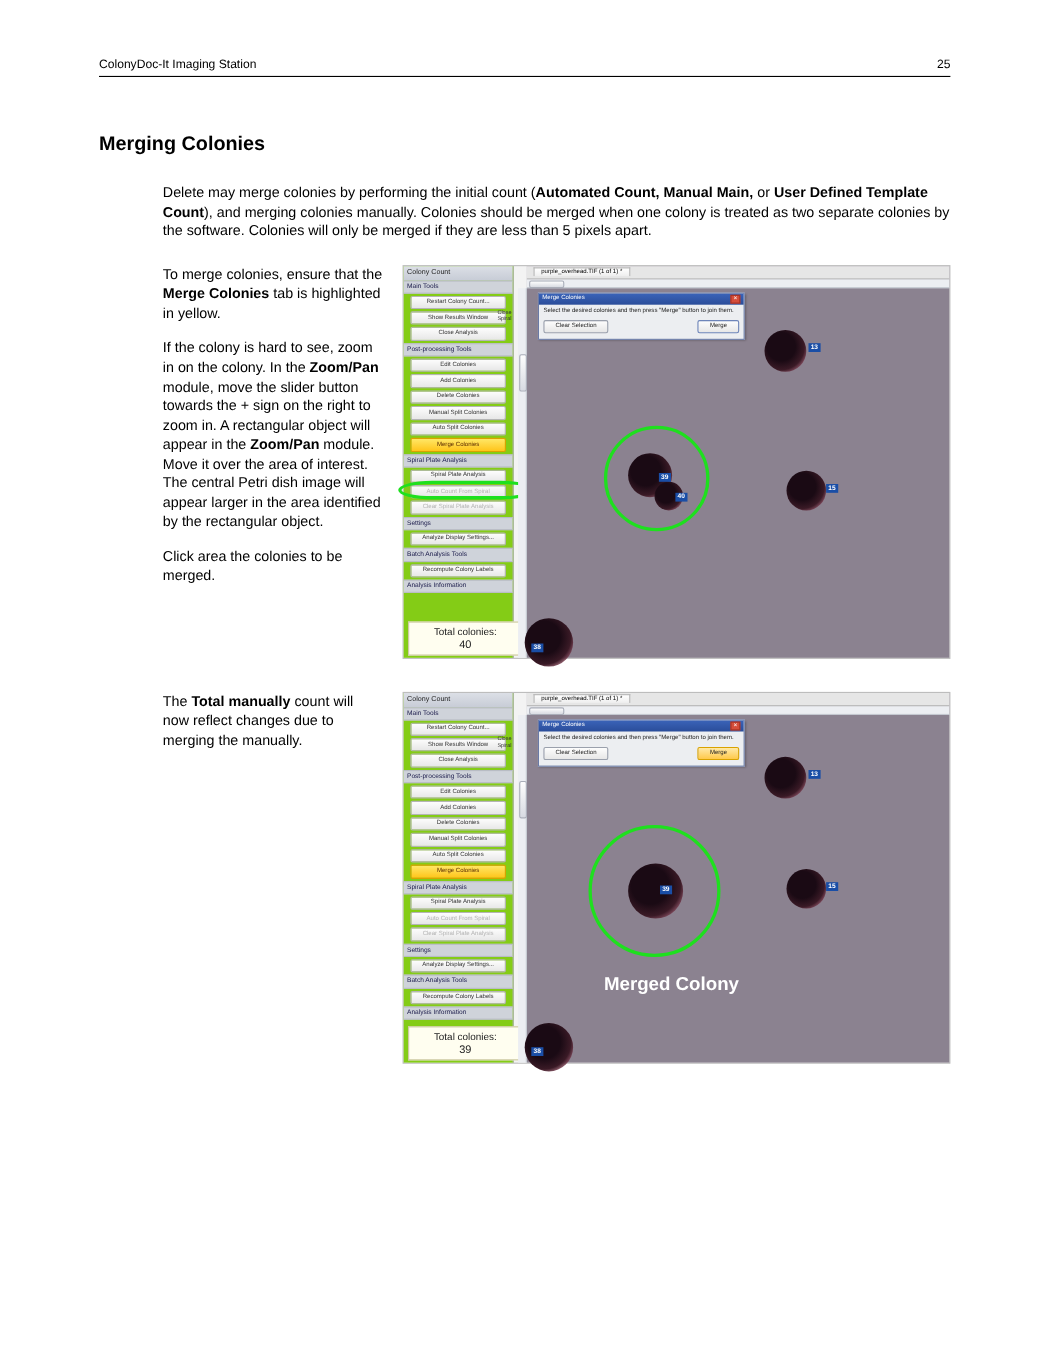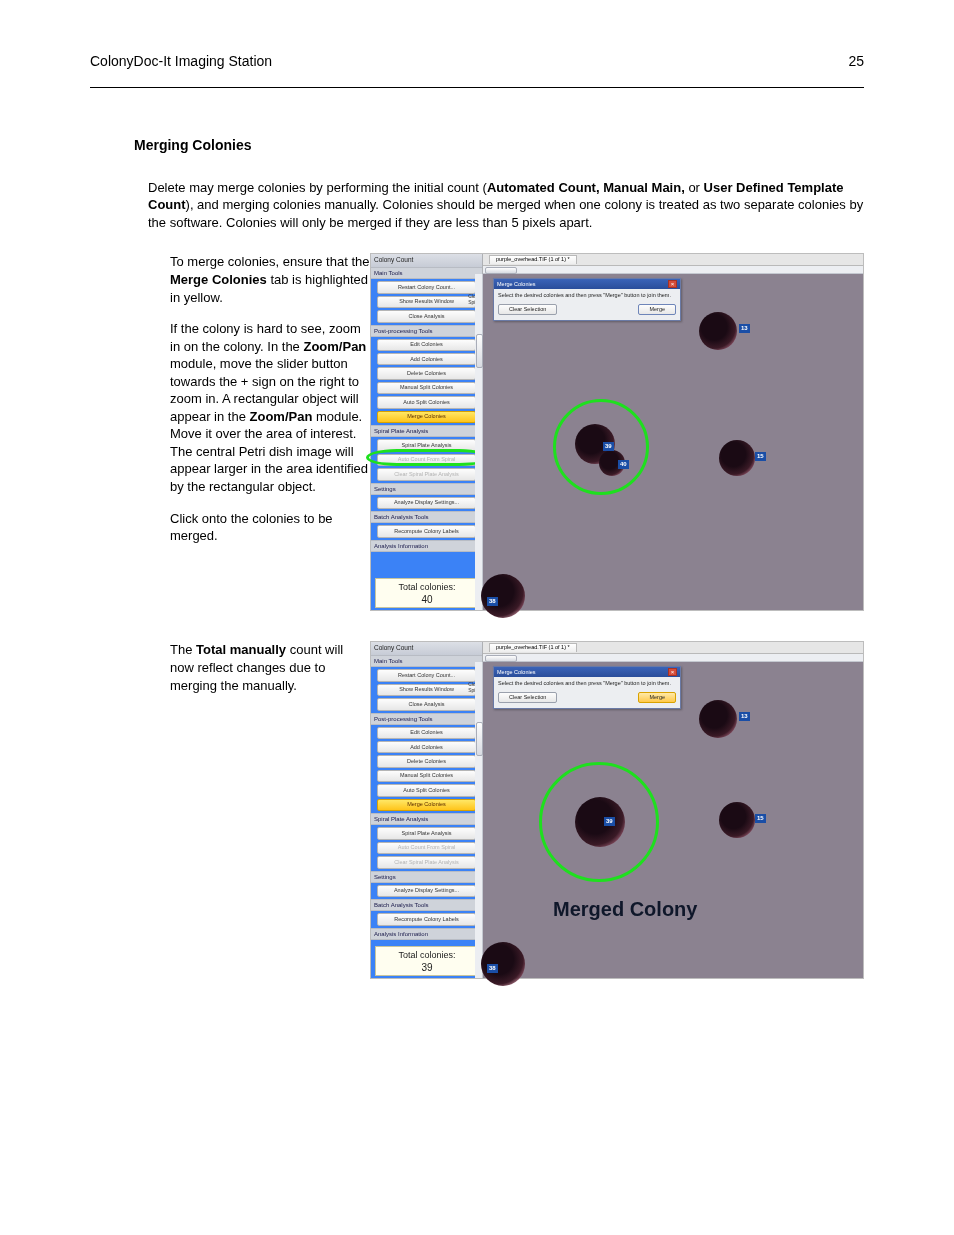--- a/index.html
+++ b/index.html
@@ -13,57 +13,56 @@
     color: #000;
     line-height: 1.35;
   }
   .page {
     padding: 52px 90px 60px 90px;
   }
   .header-row {
     display: flex;
     justify-content: space-between;
     border-bottom: 1px solid #000;
-    padding-bottom: 16px;
+    padding-bottom: 2px;
     margin-bottom: 48px;
-    font-size: 14px;
+    font-size: 11px;
   }
   h2.section-title {
-    font-size: 14px;
+    font-size: 18px;
     font-weight: bold;
     margin-bottom: 24px;
-    margin-left: 44px;
   }
   .intro {
     margin-left: 58px;
     margin-bottom: 22px;
   }
   .content-row {
     display: flex;
-    gap: 0;
-    margin-left: 80px;
+    gap: 18px;
+    margin-left: 58px;
     margin-bottom: 30px;
   }
   .text-col {
     width: 200px;
     flex: 0 0 200px;
   }
   .text-col p { margin-bottom: 14px; }
   .shot {
     flex: 1;
     border: 1px solid #bdbdbd;
     position: relative;
     background: #f3f3f3;
   }
   
   .side {
     position: absolute;
     left: 0; top: 0; bottom: 0;
-    width: 112px;
-    background: #3b82f6;
+    width: 100px;
+    background: #84cc16;
     font-size: 6px;
     border-right: 1px solid #aeb0b4;
   }
   .side-title {
     background: linear-gradient(#dcdfe6,#c7ccd6);
     padding: 2px 3px;
     font-size: 6.5px;
     color: #222;
   }
   .side-section {
@@ -176,21 +175,21 @@
     background:#1a4ea6; color:#fff;
     font-size:6px; font-weight:bold;
     padding:0 2px;
   }
   .green-ring {
     position:absolute; border:3.5px solid #1ee01e; border-radius:50%;
     pointer-events:none;
   }
   .merged-label {
     position:absolute;
-    font-size:20px; font-weight:bold; color:#0f172a;
+    font-size:17px; font-weight:bold; color:#ffffff;
   }
   .scroll-v {
     position:absolute; top:20px; bottom:0; left:-8px; width:8px;
     background:#eceef2; border-right:1px solid #c4c8d0;
   }
   .scroll-v::after{
     content:""; position:absolute; left:1px; top:60px; width:5px; height:32px;
     background: linear-gradient(#fdfdfd,#d8dbe2);
     border:1px solid #a9adb8; border-radius:2px;
   }
@@ -214,21 +213,21 @@
   <h2 class="section-title">Merging Colonies</h2>
 
   <p class="intro">
     <span>Delete may merge colonies by performing the initial count (</span><b>Automated Count, Manual Main,</b><span> or </span><b>User Defined Template Count</b><span>), and merging colonies manually.  Colonies should be merged when one colony is treated as two separate colonies by the software.  Colonies will only be merged if they are less than 5 pixels apart.</span>
   </p>
 
   <div class="content-row">
     <div class="text-col">
       <p><span>To merge colonies, ensure that the </span><b>Merge Colonies</b><span> tab is highlighted in yellow.</span></p>
       <p><span>If the colony is hard to see, zoom in on the colony.  In the </span><b>Zoom/Pan</b><span> module, move the slider button towards the + sign on the right to zoom in.  A rectangular object will appear in the </span><b>Zoom/Pan</b><span> module.  Move it over the area of interest.  The central Petri dish image will appear larger in the area identified by the rectangular object.</span></p>
-      <p>Click onto the colonies to be merged.</p>
+      <p>Click area the colonies to be merged.</p>
     </div>
 
     <div class="shot" style="height:358px;">
       <div class="side">
         <div class="side-title">Colony Count</div>
         <div class="side-section">Main Tools</div>
         <div style="position:relative;">
           <div class="side-btn">Restart Colony Count...</div>
           <div class="close-spiral">Close<br>Spiral</div>
         </div>

